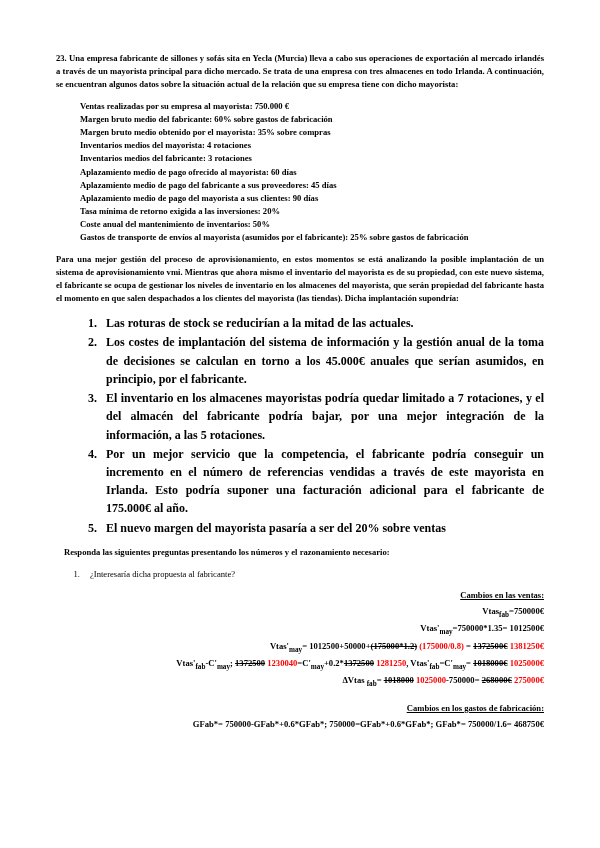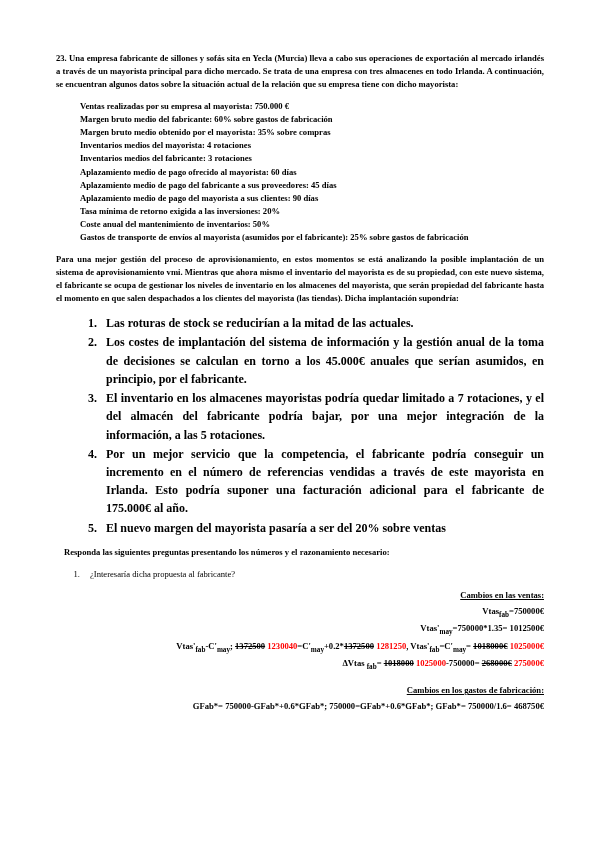--- a/index.html
+++ b/index.html
@@ -125,20 +125,21 @@
   <p class="section-q">Responda las siguientes preguntas presentando los números y el razonamiento necesario:</p>
 
   <ol class="qlist">
     <li>¿Interesaría dicha propuesta al fabricante?</li>
   </ol>
 
   <div class="calc">
     <div class="underline-head">Cambios en las ventas:</div>
     <div class="calc-line">Vtas<sub>fab</sub>=750000€</div>
     <div class="calc-line">Vtas'<sub>may</sub>=750000*1.35= 1012500€</div>
+    <div class="calc-line">Vtas'<sub>may</sub>= 1012500+50000+<s>(175000*1.2)</s>  <span class="red">(175000/0.8)</span> = <s>1372500€</s> <span class="red">1381250€</span></div>
     <div class="calc-line">Vtas'<sub>fab</sub>-C'<sub>may</sub>; <s>1372500</s> <span class="red">1230040</span>=C'<sub>may</sub>+0.2*<s>1372500</s> <span class="red">1281250</span>, Vtas'<sub>fab</sub>=C'<sub>may</sub>= <s>1018000€</s> <span class="red">1025000€</span></div>
     <div class="calc-line">ΔVtas <sub>fab</sub>= <s>1018000</s> <span class="red">1025000</span>-750000= <s>268000€</s> <span class="red">275000€</span></div>
 
     <div class="spacer-md"></div>
 
     <div class="underline-head">Cambios en los gastos de fabricación:</div>
     <div class="calc-line">GFab*= 750000-GFab*+0.6*GFab*; 750000=GFab*+0.6*GFab*; GFab*= 750000/1.6= 468750€</div>
   </div>
 
 </div>

